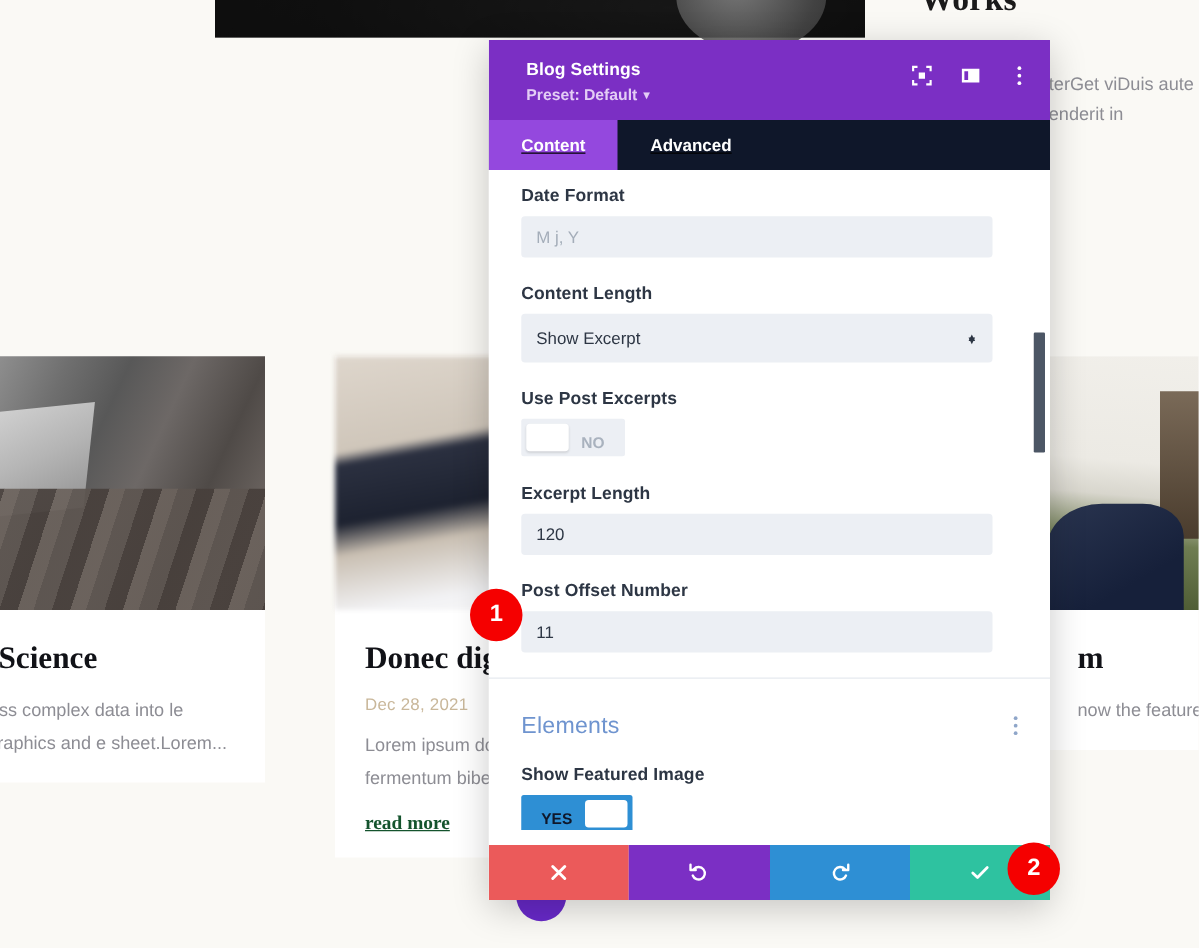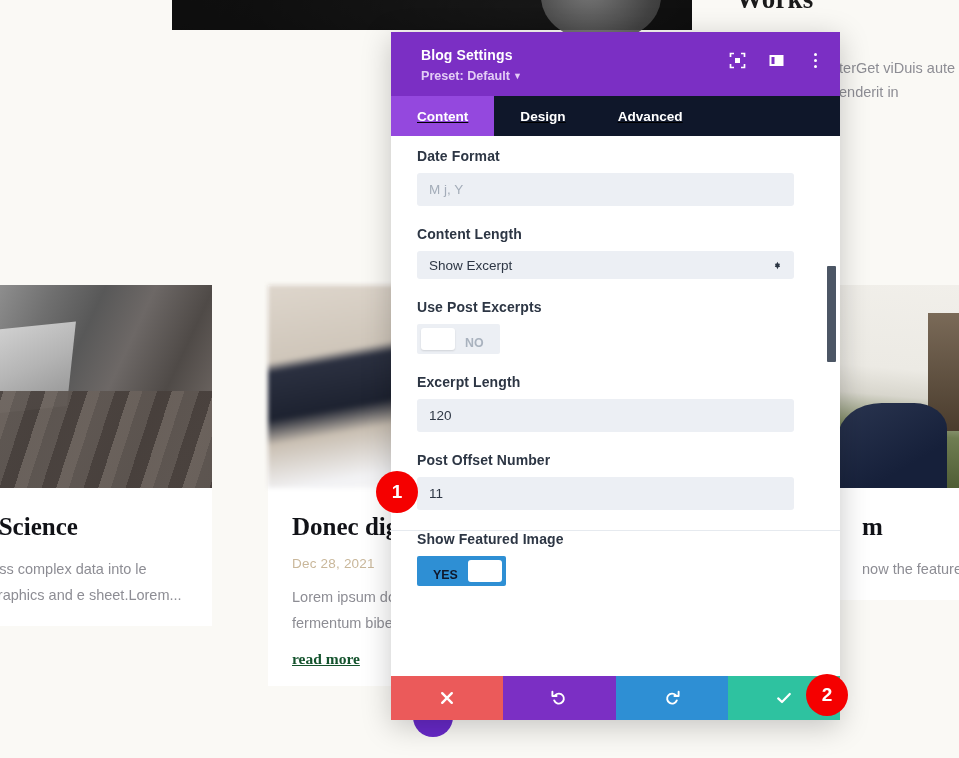--- a/index.html
+++ b/index.html
@@ -120,21 +120,21 @@
   .field { margin-bottom: 20px; }
   .field:first-child { margin-top: 0; }
   .flabel { font-size: 14px; font-weight: 700; color: #2d3644; margin-bottom: 9px; letter-spacing:.1px; }
   .finput {
     width: 377px; height: 33px; background: #eceff4; border: none; border-radius: 3px;
     padding: 0 12px; font-size: 13.5px; color: #2d3644; font-family: "Liberation Sans", sans-serif;
     display: flex; align-items: center;
   }
   .finput.placeholder { color: #a4adb9; }
   .fselect {
-    width: 377px; height: 28px; background: #eceff4; border-radius: 3px;
+    width: 377px; height: 39px; background: #eceff4; border-radius: 3px;
     padding: 0 12px; font-size: 13.5px; color: #2d3644;
     display: flex; align-items: center; justify-content: space-between; cursor: pointer;
   }
   .spin { display:flex; flex-direction:column; gap:2px; line-height:0; color:#2d3644; font-size:9px; }
 
   .toggle { display: inline-flex; align-items: flex-end; border-radius: 2px; overflow: hidden; cursor: pointer; }
   .toggle.off { background: #eceff4; padding: 4px; }
   .toggle.off .knob { width: 34px; height: 22px; background:#fff; border-radius:3px; box-shadow:0 1px 2px rgba(0,0,0,.12); }
   .toggle.off .tlabel { color:#a9b2be; font-size:12.4px; font-weight:700; padding: 0 12px 0 10px; }
   .toggle.on { background: #2e8fd4; padding: 4px; }
@@ -245,21 +245,20 @@
               <i></i>
               <i></i>
               <i></i>
             </span>
         </span>
       </div>
     </div>
 
     <div class="tabs">
       <div class="tab active">Content</div>
-      <div class="tab">Design</div>
       <div class="tab">Advanced</div>
     </div>
 
     <div class="modal-body">
       <div class="scroll-area">
 
         <div class="field">
           <div class="flabel">Date Format</div>
           <div class="finput placeholder">M j, Y</div>
         </div>
@@ -288,20 +287,28 @@
           <div class="finput">120</div>
         </div>
 
         <div class="field">
           <div class="flabel">Post Offset Number</div>
           <div class="finput">11</div>
         </div>
 
         <div class="divider"></div>
 
+        <div class="section-head">
+          <div class="section-title">Elements</div>
+          <span class="dots-v">
+              <i></i>
+              <i></i>
+              <i></i>
+            </span>
+        </div>
 
         <div class="field">
           <div class="flabel">Show Featured Image</div>
           <div class="toggle on">
             <span class="tlabel">YES</span>
             <span class="knob"></span>
           </div>
         </div>
 
       </div>

